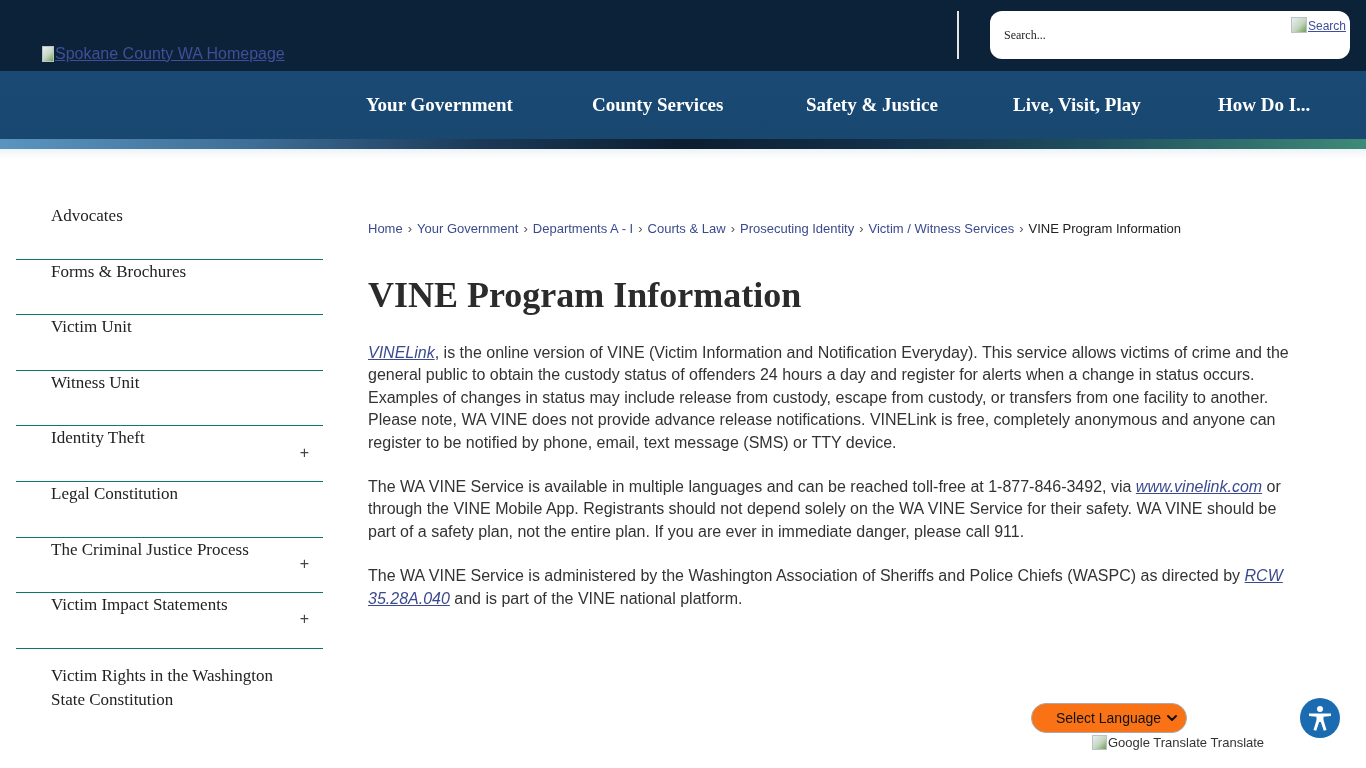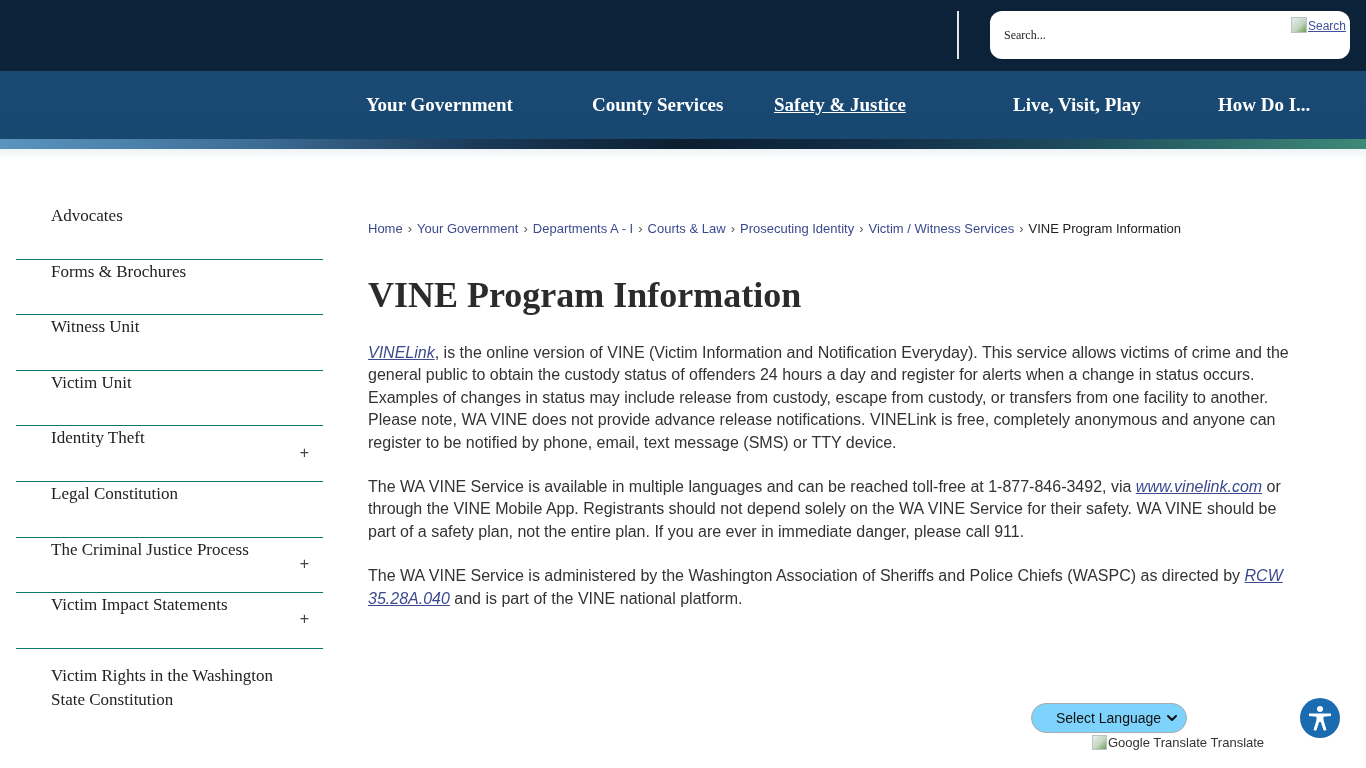--- a/index.html
+++ b/index.html
@@ -97,21 +97,21 @@
       color: #333333; width: 930px;
     }
     .para a { color: #3b4a8f; text-decoration: underline; cursor: pointer; font-style: italic; }
     .p1 { margin-top: 27px; }
     .p2 { margin-top: 22px; }
     .p3 { margin-top: 22px; }
 
     
     .lang-select {
       position: absolute; left: 1031px; top: 703px; width: 156px; height: 30px;
-      border: 1px solid #aaaaaa; border-radius: 15px; background: #7dd3fc;
+      border: 1px solid #aaaaaa; border-radius: 15px; background: #f97316;
       font-family: "Liberation Sans", sans-serif; font-size: 14px; color: #111;
       display: flex; align-items: center; padding-left: 24px; cursor: pointer;
     }
     .lang-chevron {
       position: absolute; right: 8px; top: 8px; width: 12px; height: 12px;
     }
     .translate-credit {
       position: absolute; left: 1092px; top: 735px;
       font-family: "Liberation Sans", sans-serif; font-size: 13px; color: #333;
       display: flex; align-items: center;
@@ -121,52 +121,56 @@
     .a11y-button {
       position: absolute; left: 1300px; top: 698px; width: 40px; height: 40px;
       border-radius: 50%; background: #1a6bb0; cursor: pointer;
       display: flex; align-items: center; justify-content: center;
     }
   </style>
 </head>
 <body>
 
 <div class="topbar">
+  <a class="logo-link">
+    <span class="broken-img"></span>
+    <span>Spokane County WA Homepage</span>
+  </a>
   <div class="header-divider"></div>
   <div class="search-box">
     <input class="search-input" type="text" placeholder="Search..." style="">
     <a class="search-button">
       <span class="broken-img"></span>
       <span>Search</span>
     </a>
   </div>
 </div>
 
 <nav class="mainnav">
   <a class="nav-item" style="left:366px;">Your Government</a>
   <a class="nav-item" style="left:592px;">County Services</a>
-  <a class="nav-item" style="left:774px;text-decoration:underline;">Safety &amp; Justice</a>
+  <a class="nav-item" style="left:806px;">Safety &amp; Justice</a>
   <a class="nav-item" style="left:1013px;">Live, Visit, Play</a>
   <a class="nav-item" style="left:1218px;">How Do I...</a>
 </nav>
 <div class="accent-strip"></div>
 <div class="accent-fade"></div>
 
 <aside class="sidebar">
   <div class="side-item">
     <span class="side-label">Advocates</span>
   </div>
   <div class="side-item">
     <span class="side-label">Forms &amp; Brochures</span>
   </div>
   <div class="side-item">
+    <span class="side-label">Victim Unit</span>
+  </div>
+  <div class="side-item">
     <span class="side-label">Witness Unit</span>
-  </div>
-  <div class="side-item">
-    <span class="side-label">Victim Unit</span>
   </div>
   <div class="side-item">
     <span class="side-label">Identity Theft</span>
     <span class="side-plus">+</span>
   </div>
   <div class="side-item">
     <span class="side-label">Legal Constitution</span>
   </div>
   <div class="side-item">
     <span class="side-label">The Criminal Justice Process</span>

